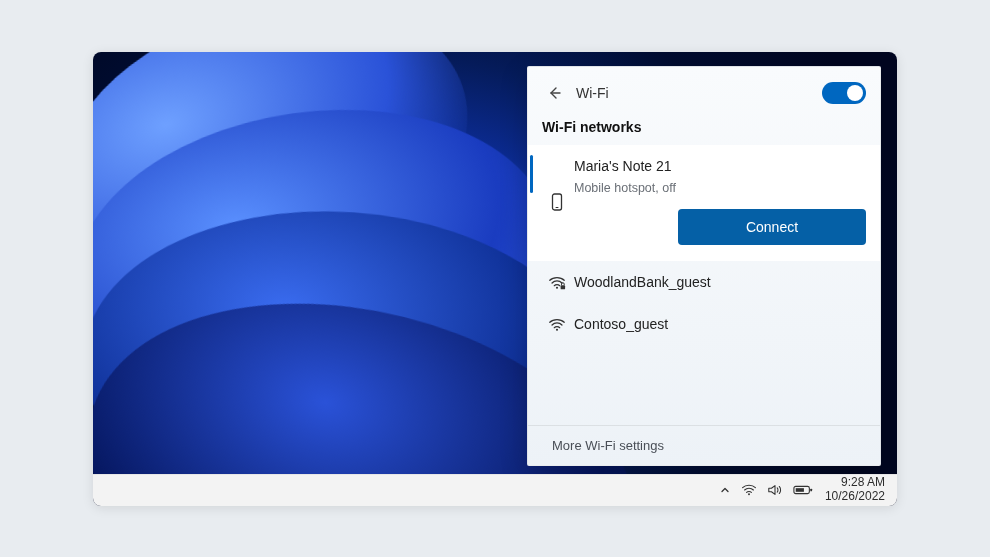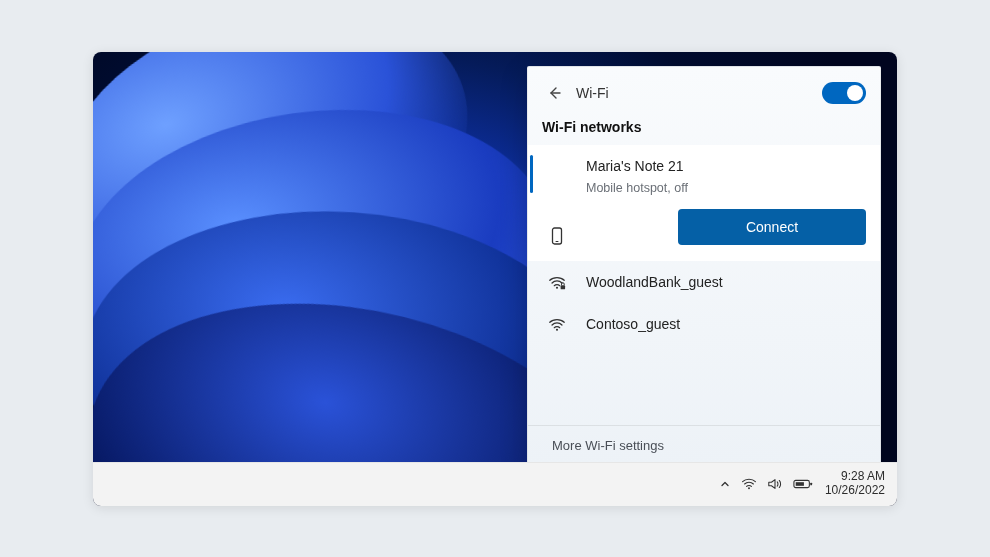--- a/index.html
+++ b/index.html
@@ -74,21 +74,21 @@
       right: 3px; top: 3px;
       width: 16px; height: 16px;
       background: #fff; border-radius: 50%;
     }
     .section-title {
       font-size: 14px; font-weight: 600; color: #111;
       padding: 4px 14px 10px 14px;
     }
     .netlist { flex: 1; overflow: hidden; }
     .net-item {
-      display: flex; align-items: flex-end; gap: 20px;
+      display: flex; align-items: center; gap: 8px;
       padding: 12px 14px 12px 20px;
       cursor: pointer; position: relative;
       font-size: 14px; color: #222;
     }
     .net-item.selected {
       background: #ffffff;
       padding-bottom: 16px;
     }
     .net-item.selected::before {
       content: ""; position: absolute; left: 2px; top: 10px;
@@ -114,21 +114,21 @@
     .footer {
       border-top: 1px solid rgba(0,0,0,.08);
       padding: 12px 24px;
       font-size: 13px; color: #4a4f57;
       cursor: pointer;
     }
 
     
     .taskbar {
       position: absolute; left: 0; right: 0; bottom: 0;
-      height: 44px;
+      height: 32px;
       background: #f3f3f3;
       display: flex; align-items: center; justify-content: flex-end;
       padding: 0 12px; gap: 12px;
       border-top: 1px solid rgba(0,0,0,.05);
       color: #2d2d2d; font-size: 12px;
     }
     .tray { display: flex; align-items: center; gap: 10px; color: #333; }
     .tray .ic { display:flex; align-items:center; cursor:pointer; }
     .clock { display:flex; flex-direction:column; align-items:flex-end; line-height:1.15; cursor:pointer;}
 

